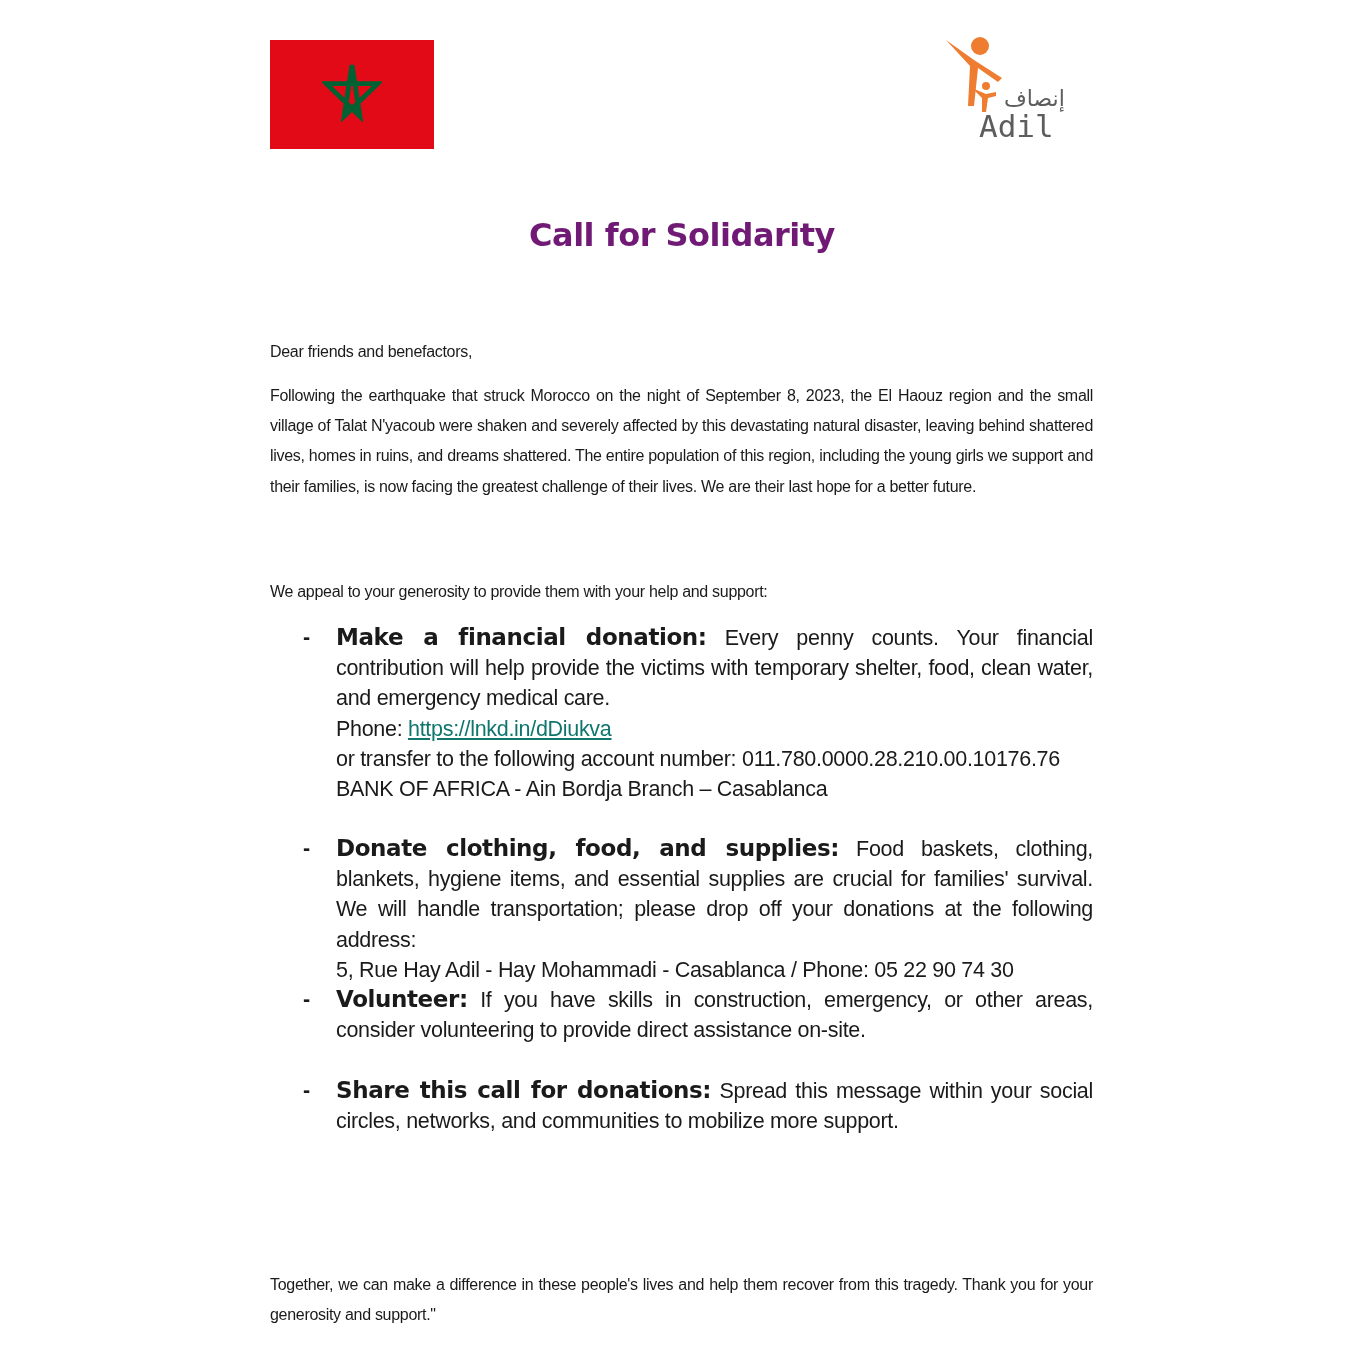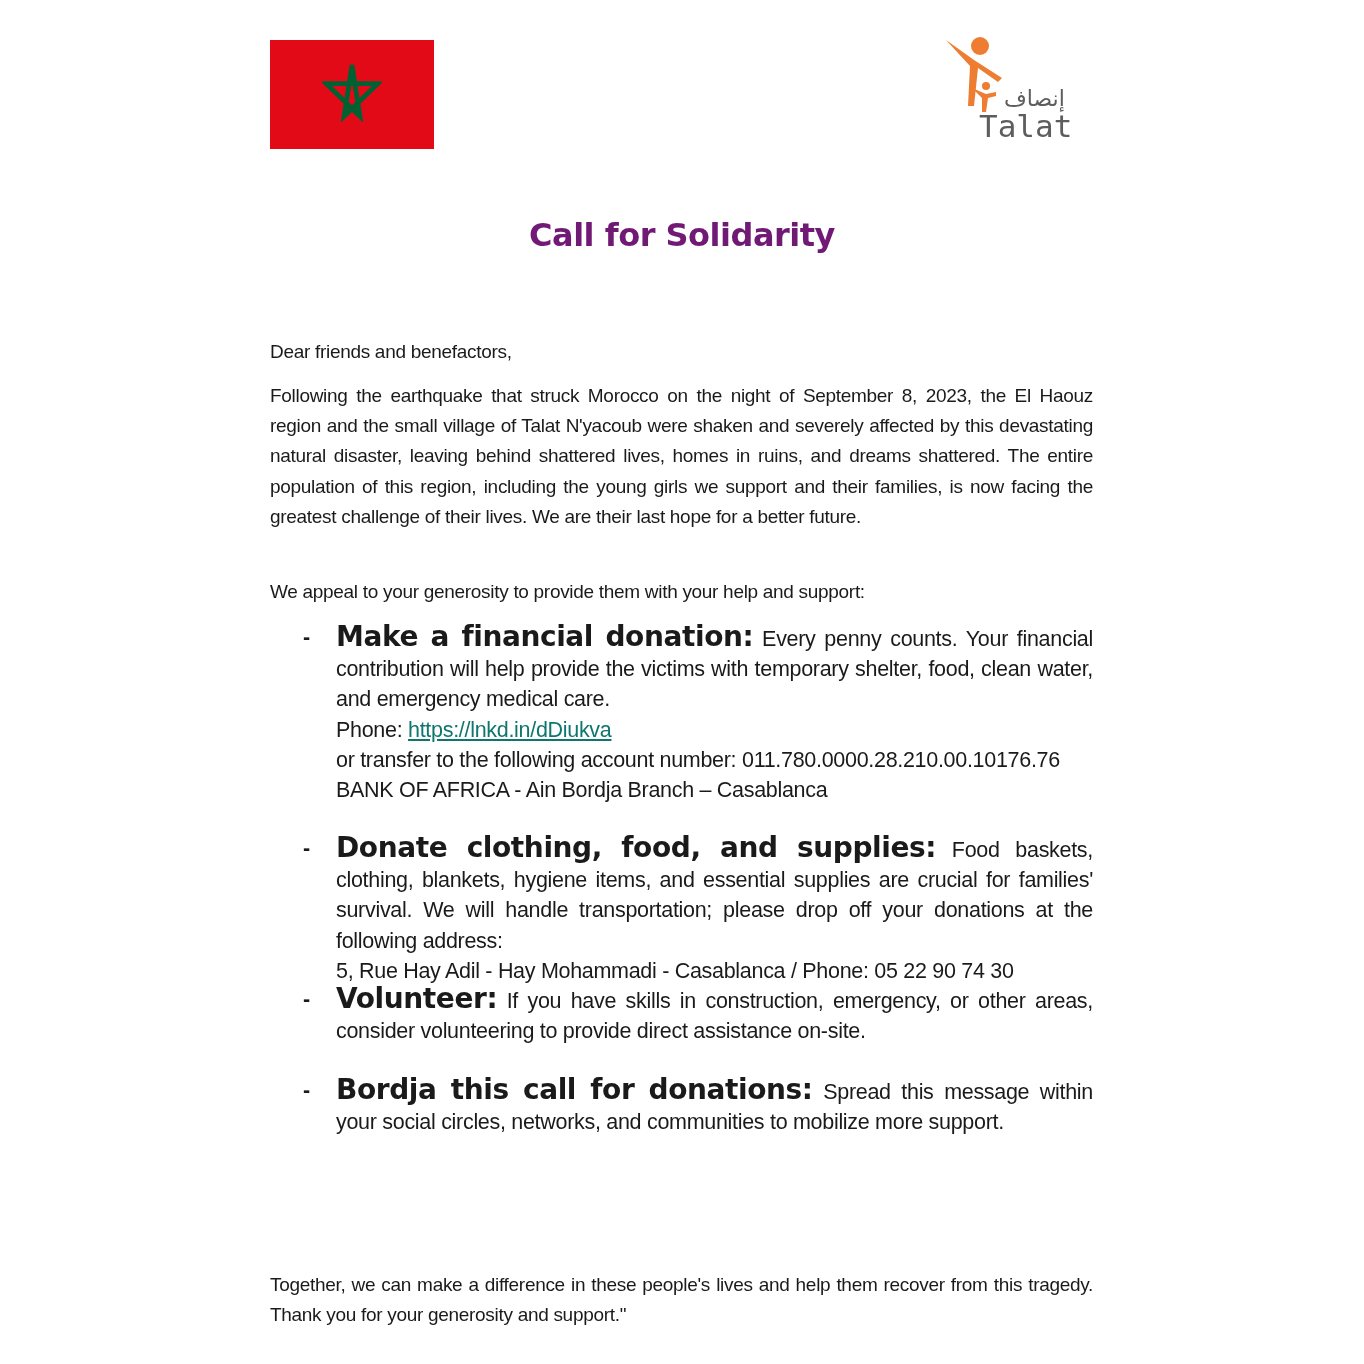--- a/index.html
+++ b/index.html
@@ -9,29 +9,29 @@
   .flag { position: absolute; left: 270px; top: 40px; width: 164px; height: 109px; background: #e30a17; }
   .flag svg { position: absolute; left: 52px; top: 22px; }
   .logo { position: absolute; left: 940px; top: 34px; width: 140px; height: 116px; }
   .logo-text { position: absolute; left: 39px; top: 74px; font-family: "DejaVu Sans Mono", monospace;
                font-size: 31px; color: #5d5d5d; letter-spacing: 0px; }
   .logo-arabic { position: absolute; left: 64px; top: 52px; font-family: "DejaVu Sans", sans-serif;
                  font-size: 22px; color: #5d5d5d; direction: rtl; }
   .title { position: absolute; left: 0; width: 1364px; top: 216px; text-align: center;
            font-family: "DejaVu Sans", sans-serif; font-weight: bold; font-size: 32px; color: #701a75;
            letter-spacing: -0.5px; }
-  .text { position: absolute; left: 270px; width: 823px; font-size: 19px; line-height: 30.2px;
+  .text { position: absolute; left: 270px; width: 823px; font-size: 16px; line-height: 30.2px;
           text-align: justify; letter-spacing: -0.3px; }
   .greeting { top: 337px; }
   .para1 { top: 381px; }
   .appeal { top: 577px; }
   .bullet { position: absolute; left: 270px; width: 823px; font-size: 21.5px; line-height: 30.2px; letter-spacing: -0.3px; }
   .bullet .dash { position: absolute; left: 33px; top: 0; font-weight: bold; }
   .bullet .body { margin-left: 66px; text-align: justify; }
-  .bullet b { font-family: "DejaVu Sans", sans-serif; font-size: 28px; letter-spacing: -0.4px; }
+  .bullet b { font-family: "DejaVu Sans", sans-serif; font-size: 23px; letter-spacing: -0.4px; }
   .b1 { top: 622px; }
   .b2 { top: 833px; }
   .b3 { top: 984px; }
   .b4 { top: 1075px; }
   .link { color: #0f766e; text-decoration: underline; }
   .sub { display: block; text-align: left; }
   .closing1 { top: 1195px; }
   .closing2 { top: 1270px; }
 </style>
 </head>
@@ -46,21 +46,21 @@
   </div>
 
   <div class="logo">
     <svg width="80" height="90" viewBox="0 0 80 90" style="position:absolute;left:4px;top:0;">
       <circle cx="36" cy="12" r="9" fill="#ee7d31"></circle>
       <path d="M2 6 L30 26 L58 44 L54 48 L34 34 L30 72 L24 72 L26 32 Z" fill="#ee7d31"></path>
       <circle cx="42" cy="52" r="4" fill="#ee7d31"></circle>
       <path d="M28 54 L42 60 L52 58 L52 62 L44 64 L42 78 L38 78 L38 64 Z" fill="#ee7d31"></path>
     </svg>
     <span class="logo-arabic">إنصاف</span>
-    <span class="logo-text">Talat</span>
+    <span class="logo-text">Adil</span>
   </div>
 
   <div class="title">Call for Solidarity</div>
 
   <div class="text greeting">Dear friends and benefactors,</div>
   <div class="text para1">Following the earthquake that struck Morocco on the night of September 8, 2023, the El Haouz region and the small village of Talat N'yacoub were shaken and severely affected by this devastating natural disaster, leaving behind shattered lives, homes in ruins, and dreams shattered. The entire population of this region, including the young girls we support and their families, is now facing the greatest challenge of their lives. We are their last hope for a better future.</div>
   <div class="text appeal">We appeal to your generosity to provide them with your help and support:</div>
 
   <div class="bullet b1">
     <span class="dash">-</span>
@@ -83,19 +83,19 @@
   <div class="bullet b3">
     <span class="dash">-</span>
     <div class="body">
       <span><b>Volunteer:</b><span> If you have skills in construction, emergency, or other areas, consider volunteering to provide direct assistance on-site.</span></span>
     </div>
   </div>
 
   <div class="bullet b4">
     <span class="dash">-</span>
     <div class="body">
-      <span><b>Bordja this call for donations:</b><span> Spread this message within your social circles, networks, and communities to mobilize more support.</span></span>
+      <span><b>Share this call for donations:</b><span> Spread this message within your social circles, networks, and communities to mobilize more support.</span></span>
     </div>
   </div>
 
   <div class="text closing2">Together, we can make a difference in these people's lives and help them recover from this tragedy. Thank you for your generosity and support."</div>
 
 </div>
 
 </body></html>

